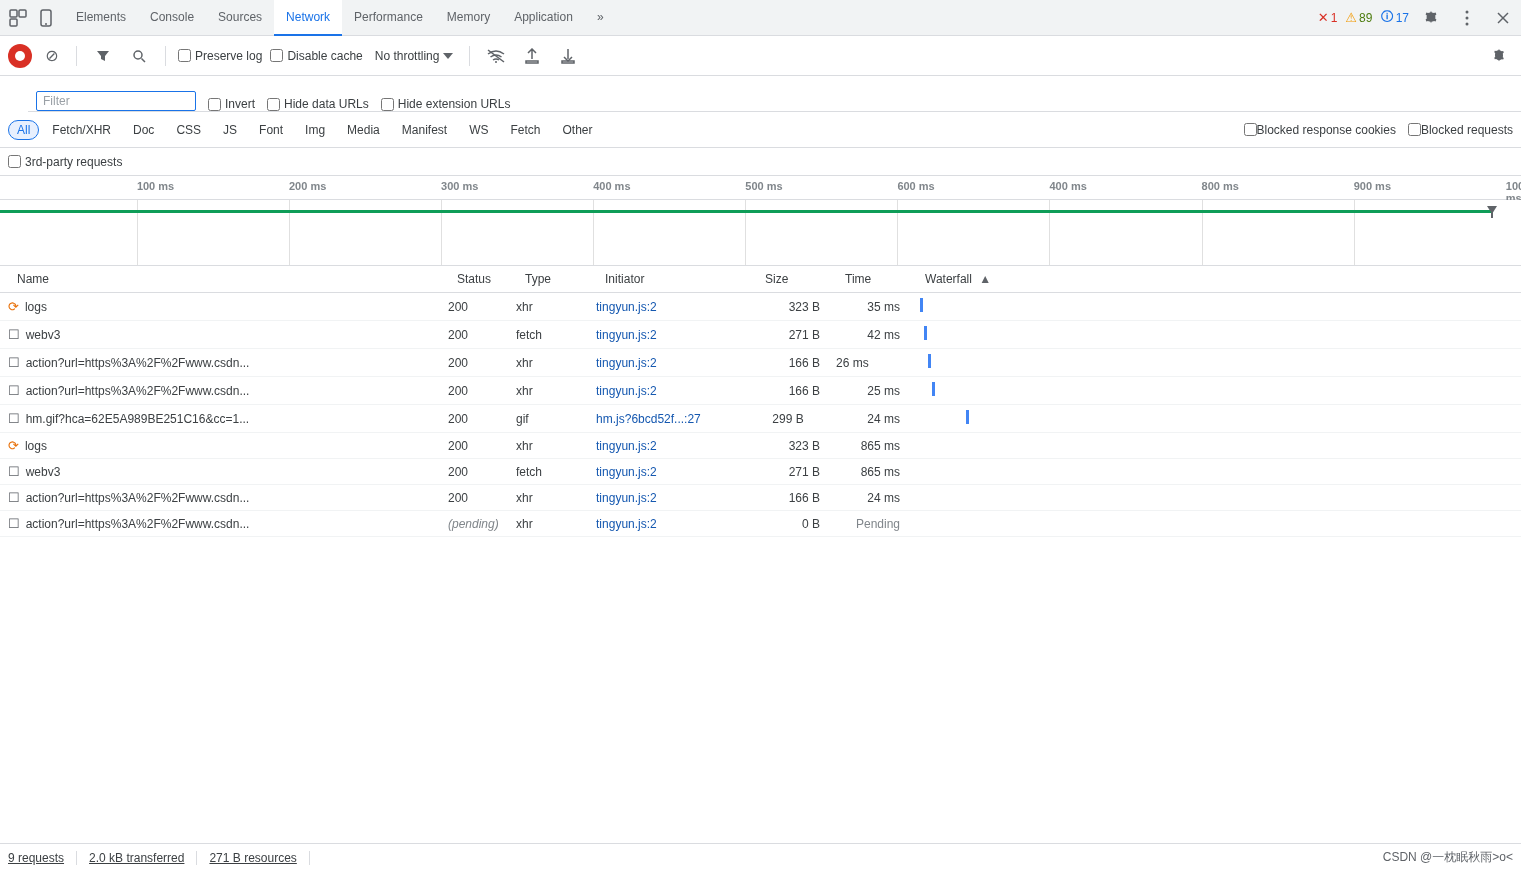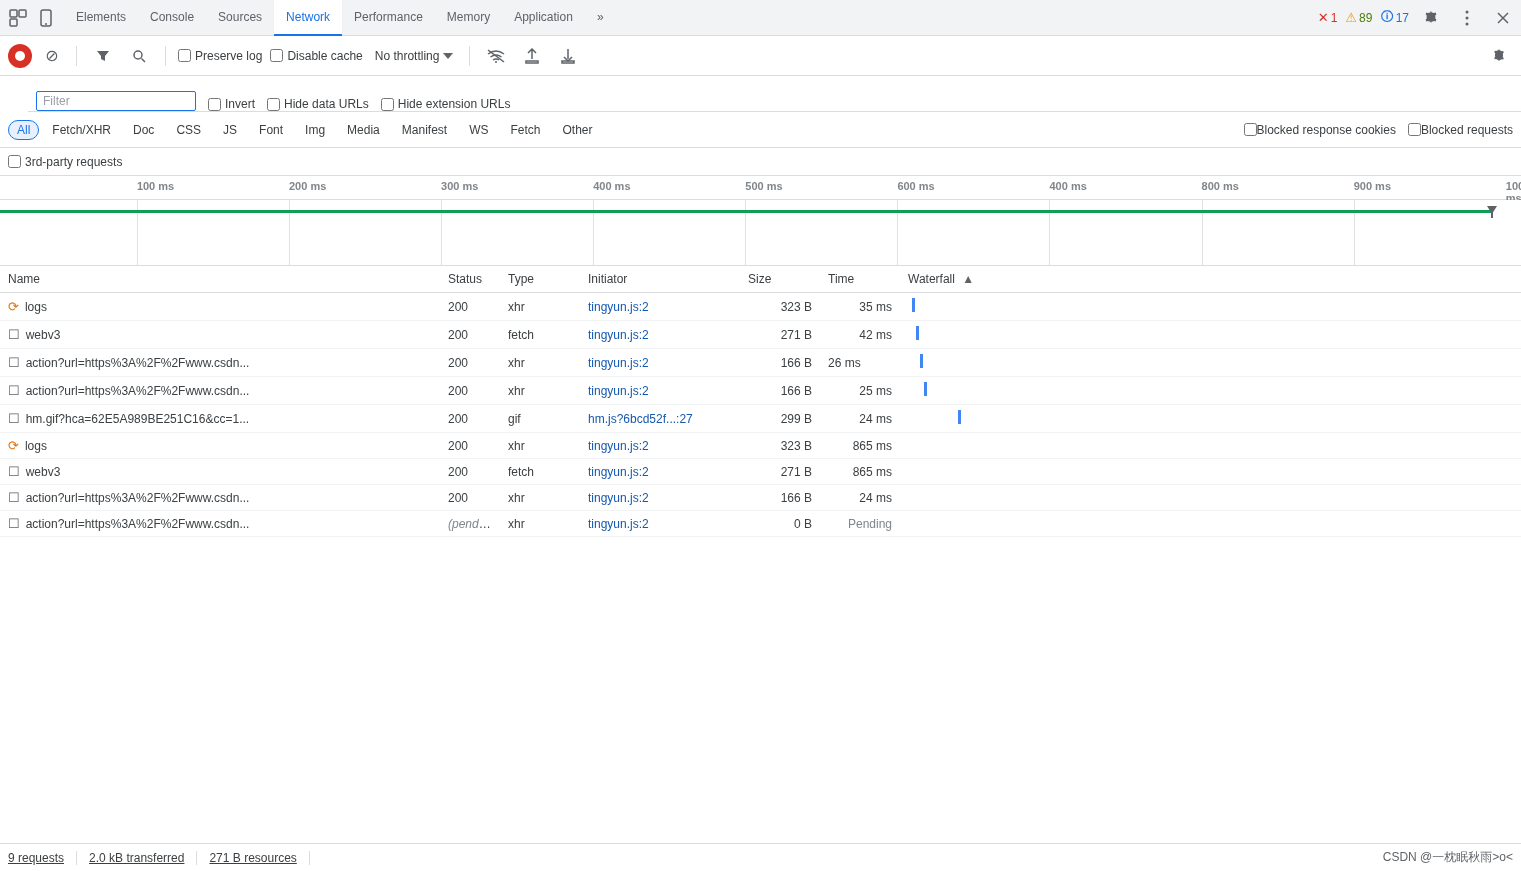--- a/index.html
+++ b/index.html
@@ -69,21 +69,21 @@
     }
     .timeline-ruler {
       display: flex; align-items: center; height: 24px; padding: 0 0 0 0;
       border-bottom: 1px solid #dadce0; position: relative;
     }
     .timeline-tick { position: absolute; font-size: 11px; color: #80868b; top: 4px; }
 
     
     .network-table { width: 100%; border-collapse: collapse; }
     .network-table th {
-      text-align: left; padding: 6px 8px; font-size: 12px; font-weight: 500;
+      text-align: left; padding: 6px 17px; font-size: 12px; font-weight: 500;
       color: #3c4043; border-bottom: 1px solid #dadce0; background: #fff;
       position: sticky; top: 0; white-space: nowrap; cursor: pointer;
     }
     .network-table td { padding: 5px 8px; font-size: 12px; color: #3c4043; border-bottom: 1px solid #f1f3f4; white-space: nowrap; overflow: hidden; text-overflow: ellipsis; max-width: 0; }
     .col-name { width: 440px; }
     .col-status { width: 60px; }
     .col-type { width: 80px; }
     .col-initiator { width: 160px; }
     .col-size { width: 80px; text-align: right; }
     .col-time { width: 80px; text-align: right; }
@@ -416,21 +416,21 @@
         <tr>
     <td class="col-name" style="overflow:hidden;text-overflow:ellipsis;white-space:nowrap;max-width:440px;">
       <div class="name-cell">
         <span style="color:#5f6368; font-size:13px;">☐</span>
         <span>hm.gif?hca=62E5A989BE251C16&amp;cc=1...</span>
       </div>
     </td>
     <td class="col-status">200</td>
     <td class="col-type">gif</td>
     <td class="col-initiator"><span class="link-text">hm.js?6bcd52f...:27</span></td>
-    <td class="col-size" style="text-align:right;">299 B</td>
+    <td class="col-size" style="text-align:center;">299 B</td>
     <td class="col-time" style="text-align:right;">24 ms</td>
     <td class="col-waterfall"><span style="display:inline-block;width:3px;height:14px;background:#4285f4;margin-left:50px;"></span></td>
   </tr>
         <tr>
     <td class="col-name" style="overflow:hidden;text-overflow:ellipsis;white-space:nowrap;max-width:440px;">
       <div class="name-cell">
         <span style="color:#e8710a; font-size:13px;">⟳</span>
         <span>logs</span>
       </div>
     </td>

